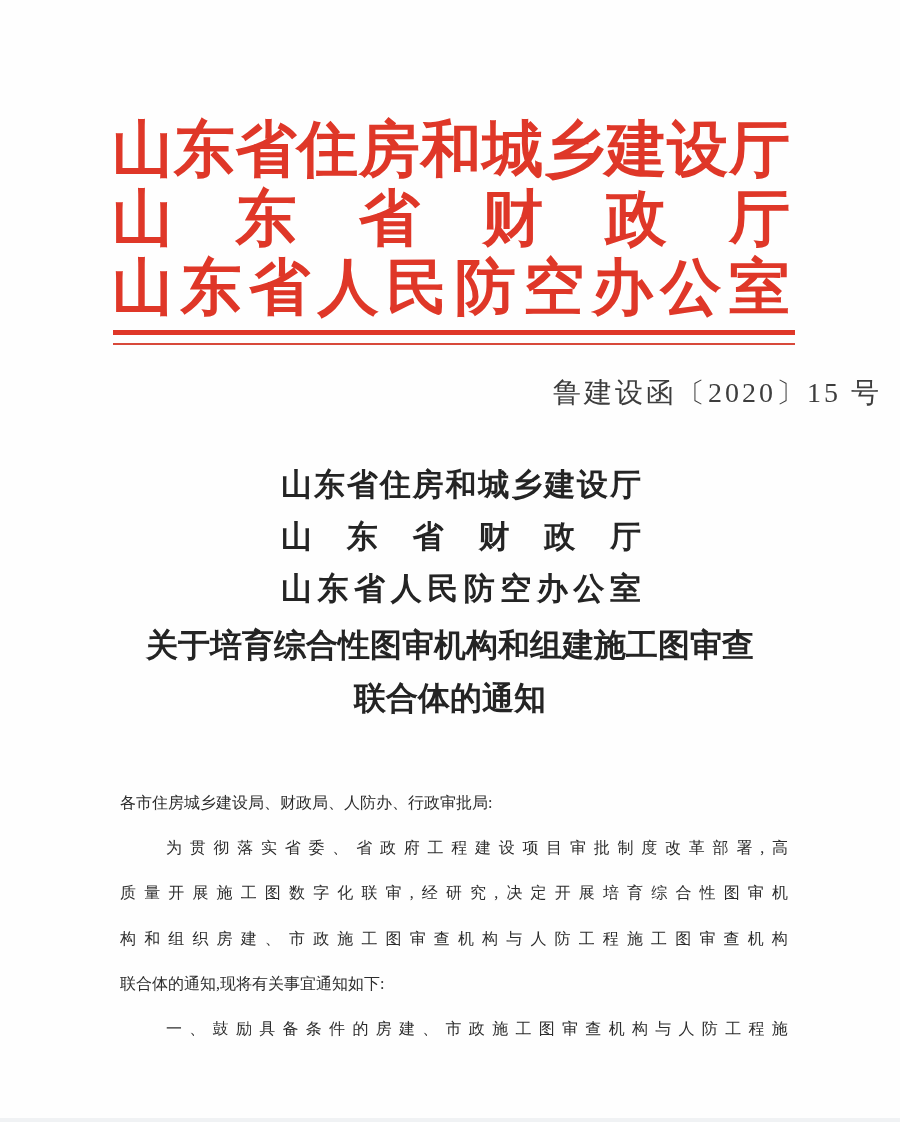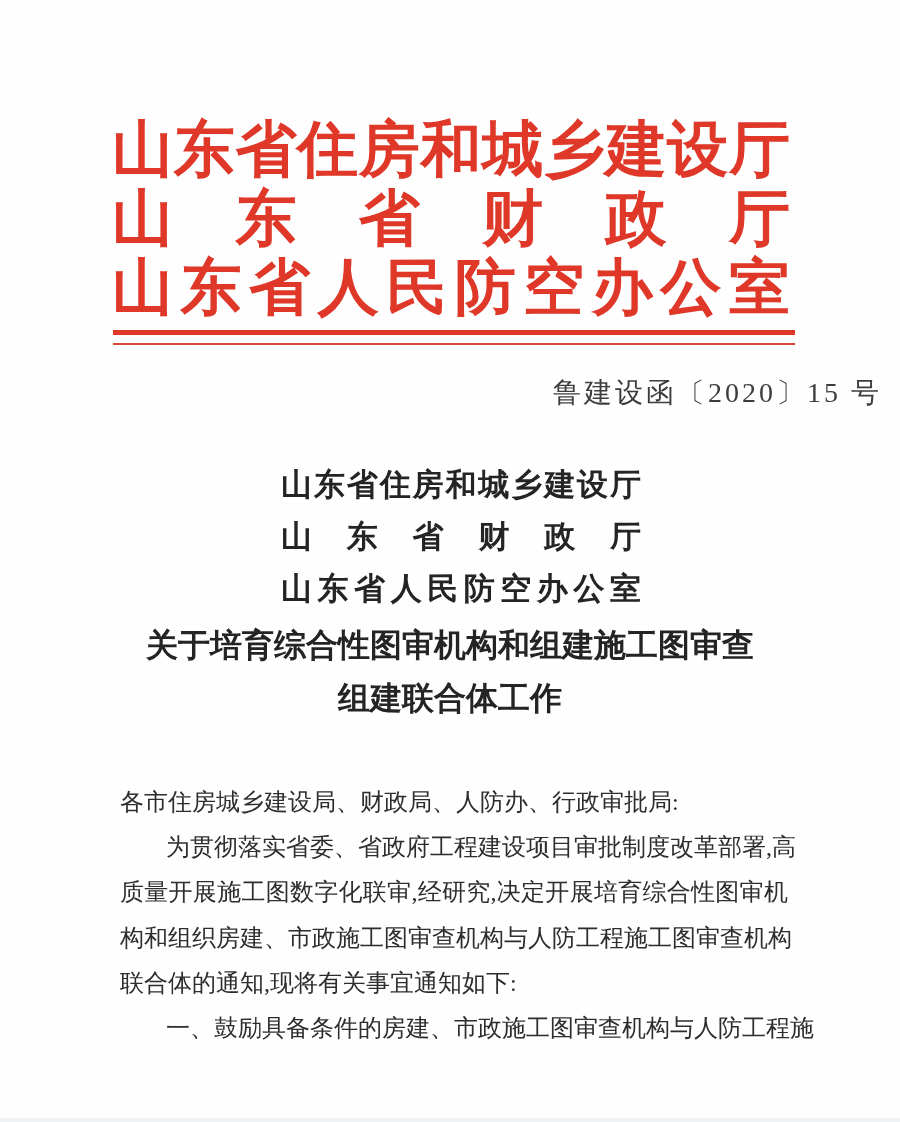--- a/index.html
+++ b/index.html
@@ -53,21 +53,21 @@
     text-align: center;
     font-size: 32px; font-weight: bold;
     color: var(--ink, #242424);
   }
   .ts-line { height: 53px; line-height: 53px; }
 
   
   .body-block {
     position: absolute;
     left: 120px; top: 780px; width: 668px;
-    font-size: 24px;
+    font-size: 16px;
     color: var(--body-ink, #2d2d2d);
   }
   .b-line { height: 45.2px; line-height: 45.2px; white-space: nowrap; }
 
   .page-edge {
     position: absolute;
     left: 0; bottom: 0; width: 100%; height: 4px;
     background: #f0f2f4;
   }
 </style>
@@ -151,21 +151,21 @@
         <span>空</span>
         <span>办</span>
         <span>公</span>
         <span>室</span>
       </div>
     </div>
 
   <div class="title-subject">
 
   <div class="ts-line">关于培育综合性图审机构和组建施工图审查</div>
-      <div class="ts-line">组建联合体工作</div>
+      <div class="ts-line">联合体的通知</div>
     </div>
 
   <div class="body-block">
     <div class="b-line">各市住房城乡建设局、财政局、人防办、行政审批局:</div>
     <div>
 
     <div class="b-line indent flexjust">
           <span>为</span>
           <span>贯</span>
           <span>彻</span>

